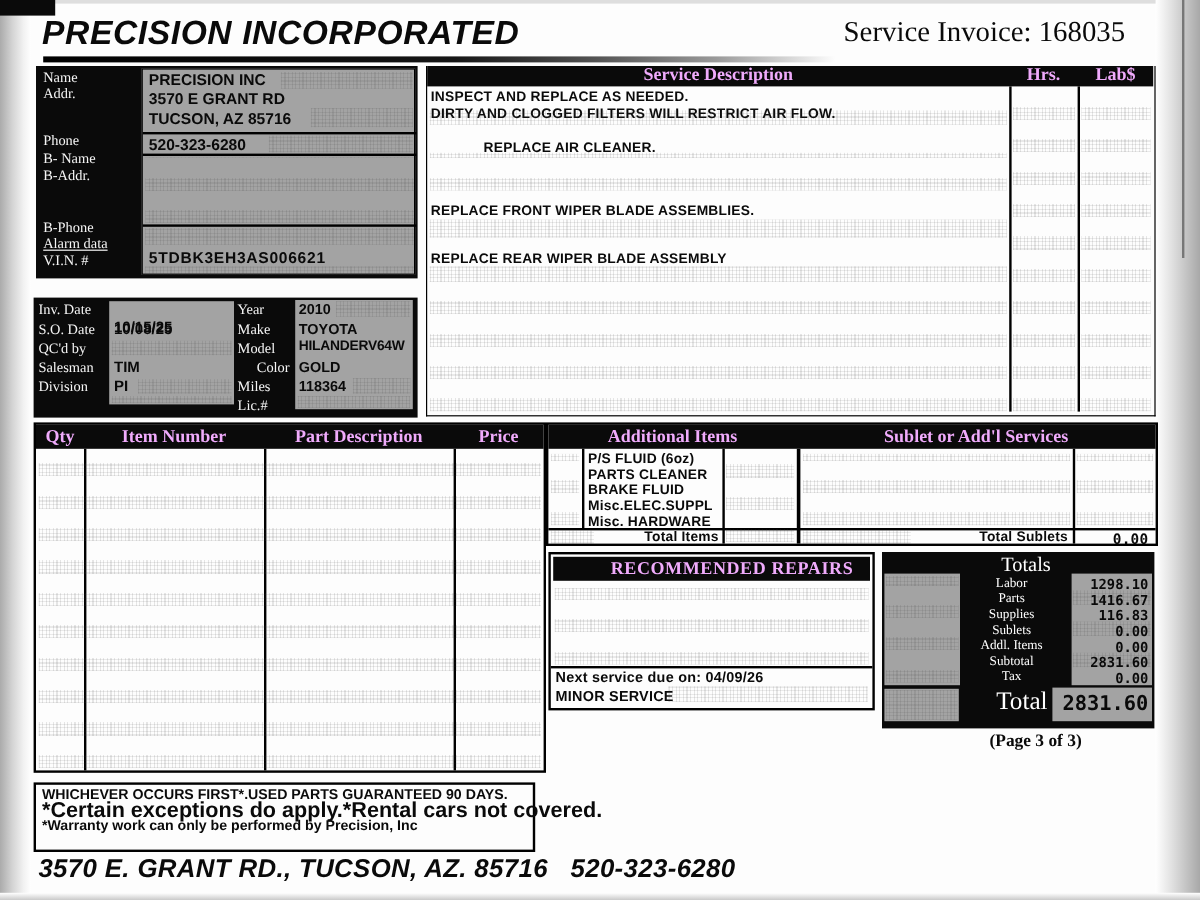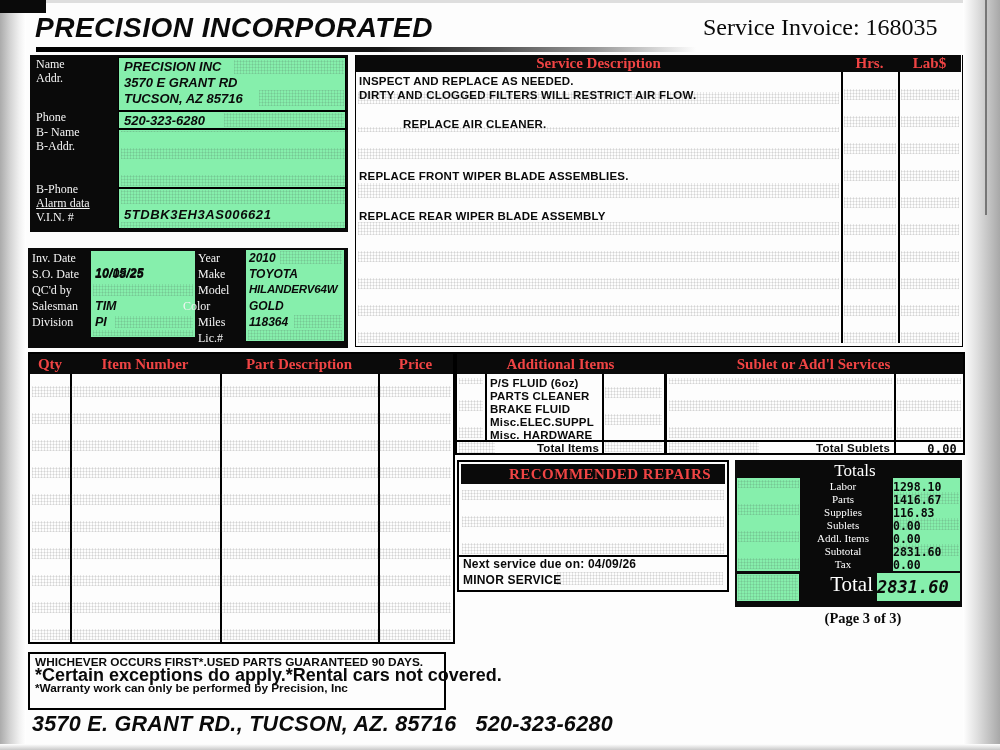--- a/index.html
+++ b/index.html
@@ -4,35 +4,35 @@
 <style>
   * { margin:0; padding:0; box-sizing:border-box; }
   html,body { width:1000px; height:750px; }
   body { position:relative; background:#fdfdfd; font-family:"Liberation Sans",sans-serif; color:#0a0a0a; overflow:hidden; }
   .abs { position:absolute; }
   .serif { font-family:"Liberation Serif",serif; }
   .mono { font-family:"DejaVu Sans Mono",monospace; }
   .b { font-weight:bold; }
   .wt { color:#fff; }
   .blk { background:#0a0a0a; }
-  .wbox { position:absolute; background:#86efac;font-style:italic; }
+  .wbox { position:absolute; background:#a3a3a3; }
   .hline { position:absolute; background:#000; height:1.5px; }
   .vline { position:absolute; background:#000; width:1.5px; }
   .noise-lt { background-image:
       repeating-linear-gradient(90deg, rgba(60,60,60,.12) 0 1px, transparent 1px 3px),
       repeating-linear-gradient(0deg, rgba(60,60,60,.10) 0 1px, transparent 1px 3px); }
   .bands { -webkit-mask-image: repeating-linear-gradient(0deg,#000 0 11px, transparent 11px 27px);
            mask-image: repeating-linear-gradient(0deg,#000 0 11px, transparent 11px 27px); }
   .svc { position:absolute; left:3px; font-size:11.5px; font-weight:bold; white-space:nowrap; letter-spacing:.2px; }
   .lbl { position:absolute; font-family:"Liberation Serif",serif; font-size:12px; color:#f5f5f5; white-space:nowrap; }
   .val { position:absolute; font-size:12.5px; font-weight:bold; white-space:nowrap; }
   .tlabel { position:absolute; font-family:"Liberation Serif",serif; font-size:11px; color:#fff; text-align:center; }
-  .tval { position:absolute; font-family:"DejaVu Sans Mono",monospace; font-weight:bold; font-size:11.5px; text-align:left; }
+  .tval { position:absolute; font-family:"DejaVu Sans Mono",monospace; font-weight:bold; font-size:11.5px; text-align:right; }
   .hdrcell { display:flex; align-items:center; justify-content:center;
-             font-family:"Liberation Serif",serif; font-weight:600; font-size:15px; color:#ef4444; }
+             font-family:"Liberation Serif",serif; font-weight:600; font-size:15px; color:#f0abfc; }
 </style>
 </head>
 <body>
 
 <div class="abs" style="left:0;top:0;width:1000px;height:3px;background:#dedede;"></div>
 <div class="abs" style="left:0;top:0;width:26px;height:750px;background:linear-gradient(to right,#ababab 0%,#d4d4d4 40%,#f1f1f1 75%,#fff 100%);"></div>
 <div class="abs" style="left:963px;top:0;width:37px;height:750px;background:linear-gradient(to right,#fff 0%,#e2e2e2 35%,#a8a8a8 100%);"></div>
 <div class="abs" style="left:985px;top:0;width:2px;height:215px;background:#4a4a4a;opacity:.65;"></div>
 <div class="abs" style="left:0;top:0;width:46px;height:13px;background:#0a0a0a;"></div>
 <div class="abs" style="left:0;top:744px;width:1000px;height:6px;background:linear-gradient(to bottom,#fff,#c9c9c9);"></div>
@@ -107,21 +107,21 @@
     <div class="val" style="left:4px;top:48px;">TIM</div>
     <div class="val" style="left:4px;top:64px;">PI</div>
     <div class="abs noise-lt" style="left:2px;top:33px;width:100px;height:12px;"></div>
     <div class="abs noise-lt" style="left:24px;top:65px;width:78px;height:12px;"></div>
     <div class="abs noise-lt" style="left:2px;top:79px;width:100px;height:6px;"></div>
   </div>
 
   <div class="lbl" style="left:170px;top:3px;">Year</div>
   <div class="lbl" style="left:170px;top:19px;">Make</div>
   <div class="lbl" style="left:170px;top:35px;">Model</div>
-  <div class="lbl" style="left:155px;top:51px;">Color</div>
+  <div class="lbl" style="left:186px;top:51px;">Color</div>
   <div class="lbl" style="left:170px;top:67px;">Miles</div>
   <div class="lbl" style="left:170px;top:83px;">Lic.#</div>
 
   <div class="wbox" style="left:218px;top:2px;width:98px;height:91px;">
     <div class="val" style="left:3px;top:1px;font-size:12px;">2010</div>
     <div class="val" style="left:3px;top:17px;font-size:12px;">TOYOTA</div>
     <div class="val" style="left:3px;top:33px;font-size:11.5px;letter-spacing:-.2px;">HILANDERV64W</div>
     <div class="val" style="left:3px;top:49px;font-size:12px;">GOLD</div>
     <div class="val" style="left:3px;top:65px;font-size:12px;">118364</div>
     <div class="abs noise-lt" style="left:34px;top:1px;width:62px;height:13px;"></div>

